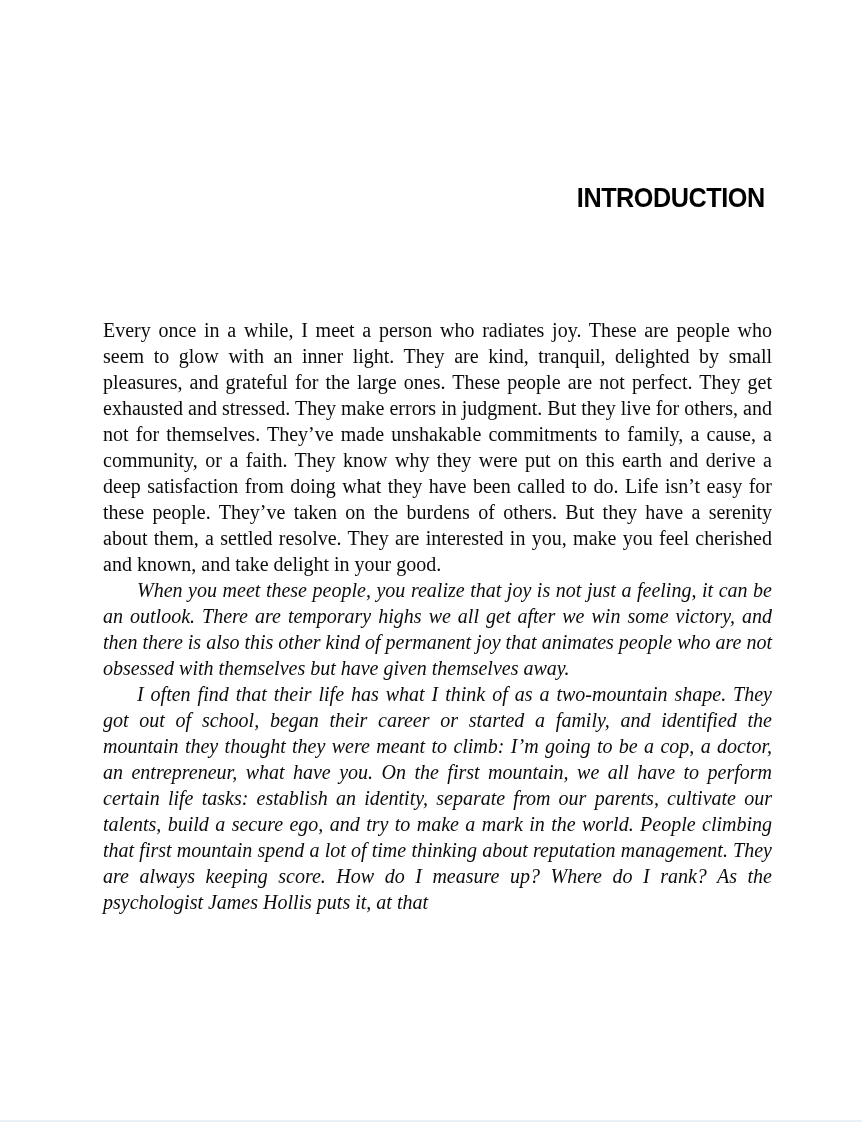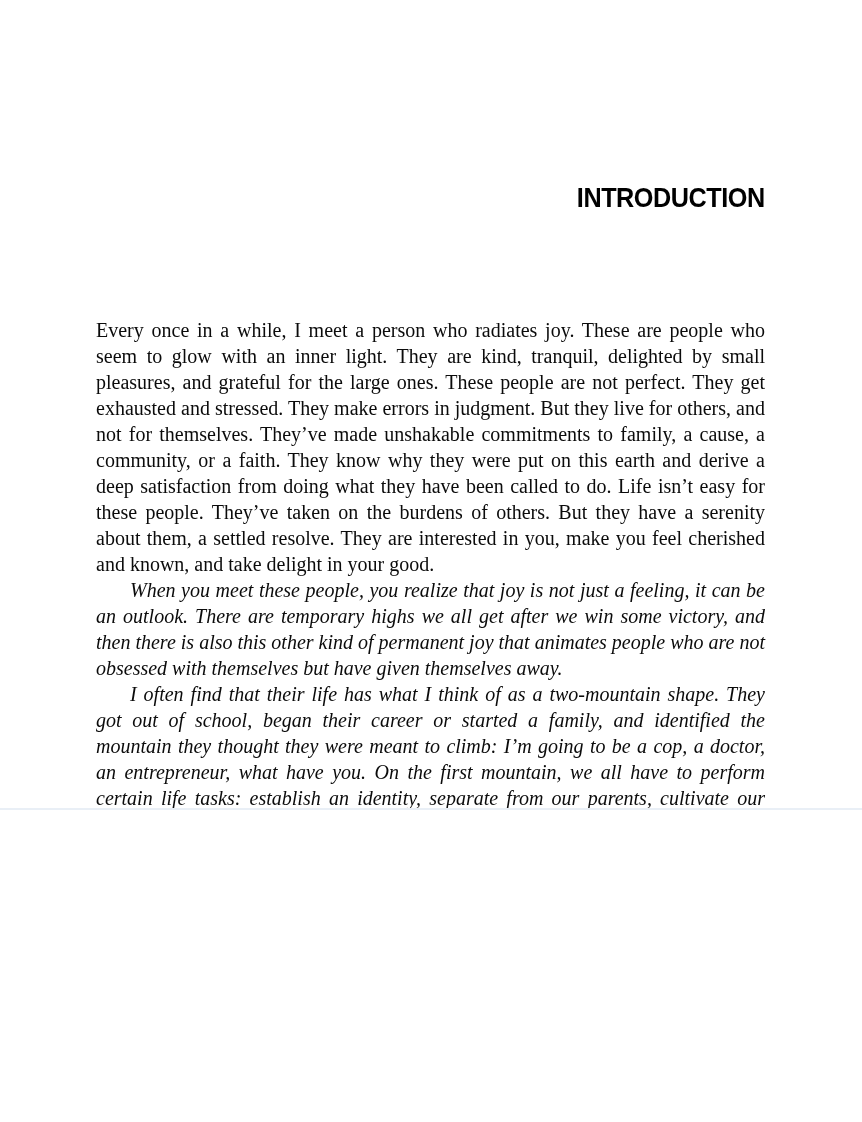--- a/index.html
+++ b/index.html
@@ -3,41 +3,41 @@
 <meta charset="utf-8">
 <style>
   html, body {
     margin: 0;
     padding: 0;
     background: #ffffff;
   }
   .page {
     position: relative;
     width: 862px;
-    height: 810px;
+    height: 1122px;
     background: #ffffff;
     overflow: hidden;
   }
   .chapter-heading {
     position: absolute;
     top: 165px;
     right: 97px;
     font-family: "Liberation Sans", sans-serif;
     font-weight: 700;
     font-size: 28px;
     line-height: 1;
     letter-spacing: -0.5px;
     color: #000000;
     transform: scaleX(0.9);
     transform-origin: 100% 50%;
     white-space: nowrap;
   }
   .body-text {
     position: absolute;
-    left: 96px;
+    left: 103px;
     top: 317px;
     width: 669px;
     font-family: "Liberation Serif", "DejaVu Serif", serif;
     font-size: 20px;
     line-height: 26px;
     color: #0b0b0b;
     text-align: justify;
   }
   .body-text p {
     margin: 0;

